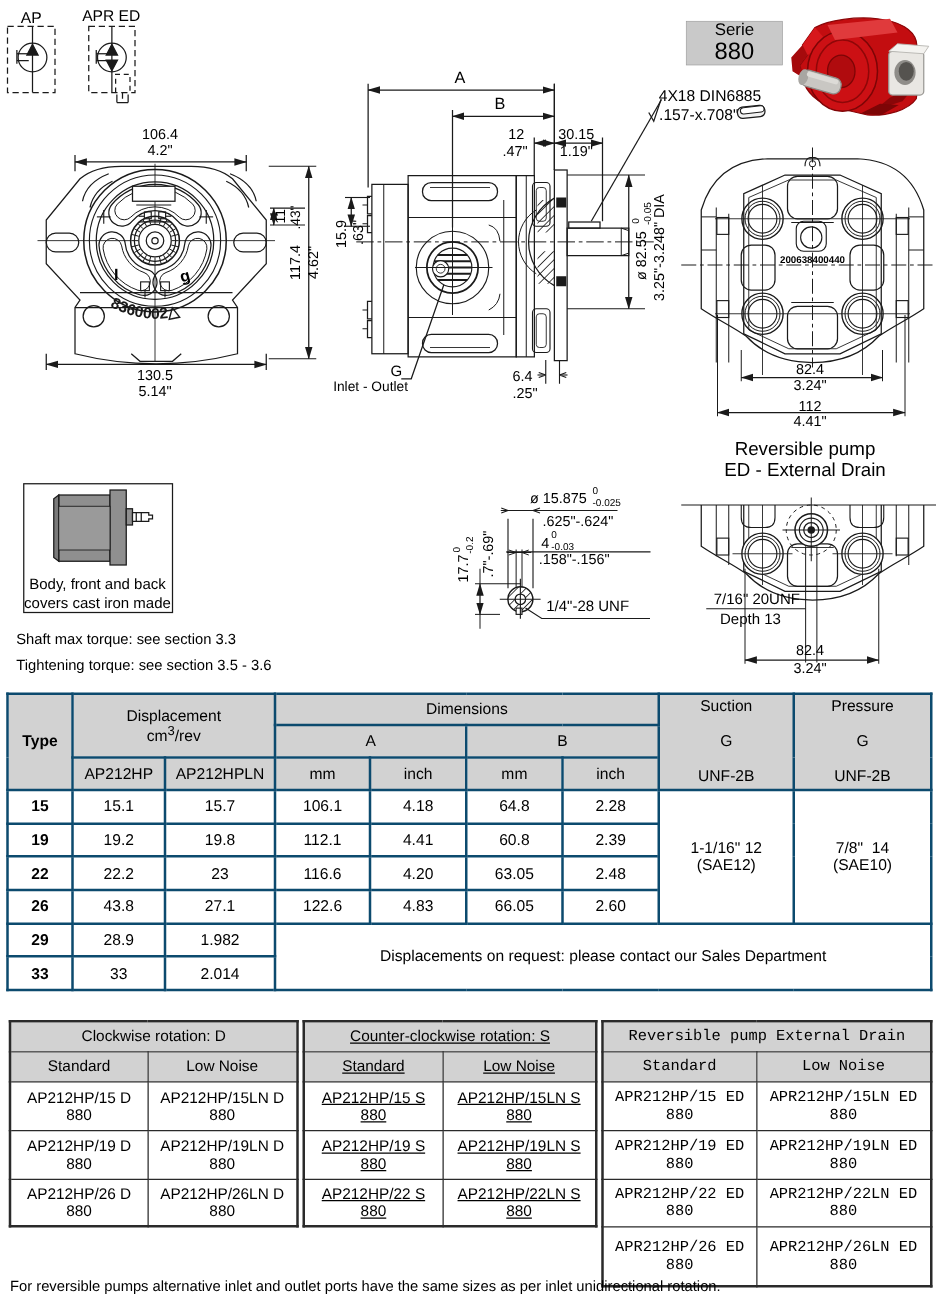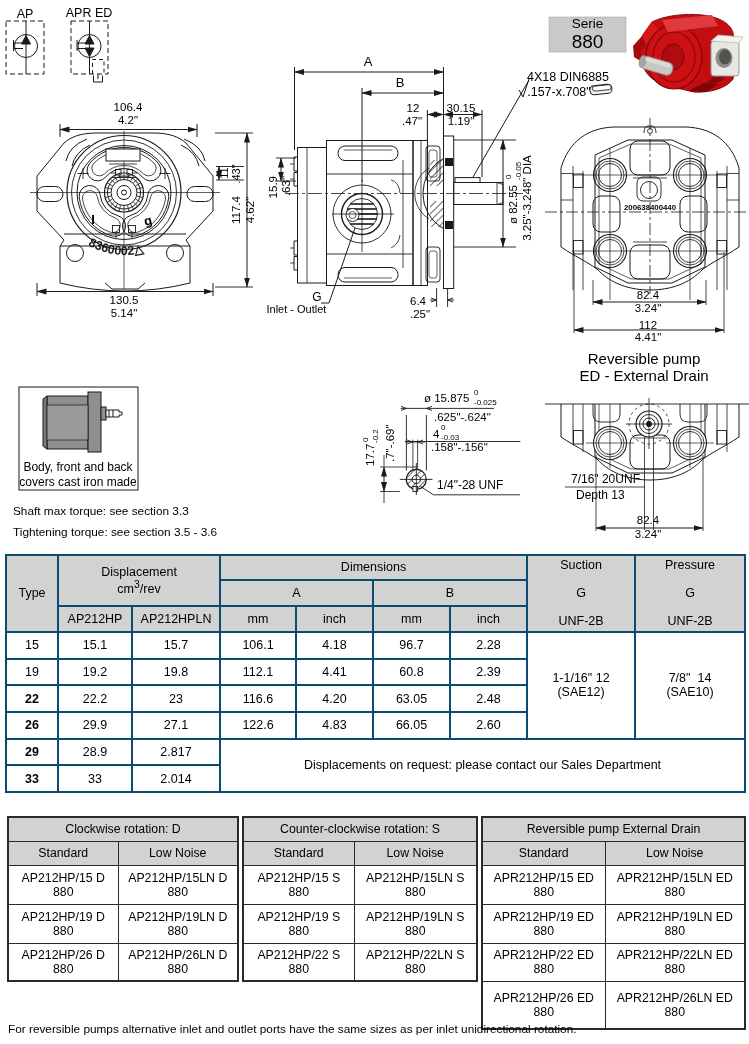--- a/index.html
+++ b/index.html
@@ -405,80 +405,80 @@
       <col style="width:88px">
       <col style="width:76px">
       <col style="width:77px">
       <col style="width:77px">
       <col style="width:77px">
       <col style="width:108px">
       <col style="width:110px">
     </colgroup>
 <tbody>
       <tr class="hdr" style="height:24px">
-  <td rowspan="3" style="font-weight:normal">Type</td>
+  <td rowspan="3" style="font-weight:bold">Type</td>
   <td colspan="2" rowspan="2">Displacement<br>cm<sup>3</sup>/rev</td>
   <td colspan="4">Dimensions</td>
   <td rowspan="3">Suction<br><br>G<br><br>UNF-2B</td>
   <td rowspan="3">Pressure<br><br>G<br><br>UNF-2B</td>
 </tr>
 <tr class="hdr" style="height:26px">
   <td colspan="2">A</td>
         <td colspan="2">B</td>
 </tr>
 <tr class="hdr" style="height:25px">
   <td>AP212HP</td>
         <td>AP212HPLN</td>
   <td>mm</td>
         <td>inch</td>
         <td>mm</td>
         <td>inch</td>
 </tr>
 <tr style="height:26px">
-        <td style="font-weight:normal">15</td>
+        <td style="font-weight:bold">15</td>
         <td>15.1</td>
         <td>15.7</td>
         <td>106.1</td>
         <td>4.18</td>
-        <td>96.7</td>
+        <td>64.8</td>
         <td>2.28</td>
         <td rowspan="4" id="suc">1-1/16" 12<br>(SAE12)</td>
         <td rowspan="4">7/8"&nbsp; 14<br>(SAE10)</td>
       </tr>
 <tr style="height:26px">
-        <td style="font-weight:normal">19</td>
+        <td style="font-weight:bold">19</td>
         <td>19.2</td>
         <td>19.8</td>
         <td>112.1</td>
         <td>4.41</td>
         <td>60.8</td>
         <td>2.39</td>
       </tr>
 <tr style="height:26px">
         <td style="font-weight:bold">22</td>
         <td>22.2</td>
         <td>23</td>
         <td>116.6</td>
         <td>4.20</td>
         <td>63.05</td>
         <td>2.48</td>
       </tr>
 <tr style="height:26px">
         <td style="font-weight:bold">26</td>
-        <td>29.9</td>
+        <td>43.8</td>
         <td>27.1</td>
         <td>122.6</td>
         <td>4.83</td>
         <td>66.05</td>
         <td>2.60</td>
       </tr>
 <tr style="height:26px">
         <td style="font-weight:bold">29</td>
         <td>28.9</td>
-        <td>2.817</td>
+        <td>1.982</td>
         <td colspan="6" rowspan="2">Displacements on request: please contact our Sales Department</td>
       </tr>
 <tr style="height:26px">
         <td style="font-weight:bold">33</td>
         <td>33</td>
         <td>2.014</td>
       </tr>
 </tbody>
   </table>
 
@@ -502,21 +502,21 @@
 <tr style="height:39px">
         <td>AP212HP/19 D<br>880</td>
         <td>AP212HP/19LN D<br>880</td>
       </tr>
 <tr style="height:38px">
         <td>AP212HP/26 D<br>880</td>
         <td>AP212HP/26LN D<br>880</td>
       </tr>
 </tbody>
   </table>
-<table class="t2" style="left:242px;width:234px;">
+<table class="t2" style="left:242px;width:234px;text-decoration:underline;">
 <colgroup>
       <col style="width:111px">
       <col style="width:123px">
     </colgroup>
 <tbody>
       <tr class="hdr" style="height:24px">
         <td colspan="2">Counter-clockwise rotation: S</td>
       </tr>
 <tr class="hdr" style="height:24px">
         <td>Standard</td>
@@ -529,21 +529,21 @@
 <tr style="height:39px">
         <td>AP212HP/19 S<br>880</td>
         <td>AP212HP/19LN S<br>880</td>
       </tr>
 <tr style="height:38px">
         <td>AP212HP/22 S<br>880</td>
         <td>AP212HP/22LN S<br>880</td>
       </tr>
 </tbody>
   </table>
-<table class="t2" style="left:481px;width:263px;">
+<table class="t2" style="left:481px;width:263px;font-family:Liberation Mono, monospace;">
 <colgroup>
       <col style="width:123px">
       <col style="width:140px">
     </colgroup>
 <tbody>
       <tr class="hdr" style="height:24px">
         <td colspan="2">Reversible pump External Drain</td>
       </tr>
 <tr class="hdr" style="height:24px">
         <td>Standard</td>

